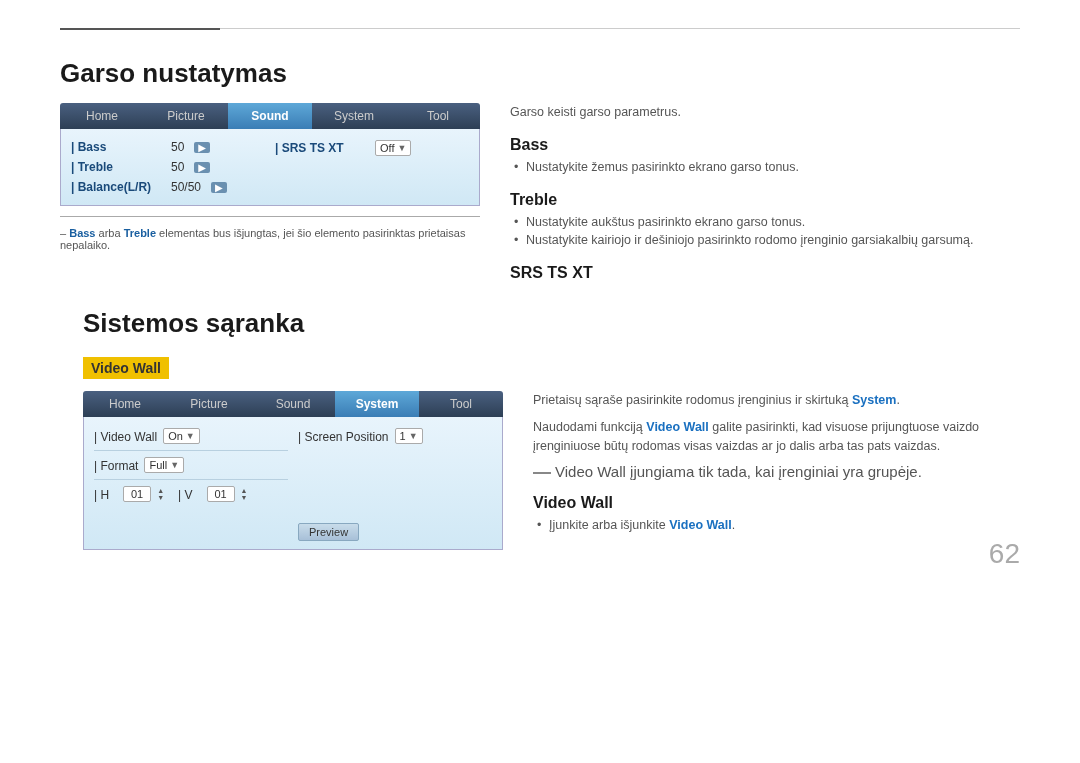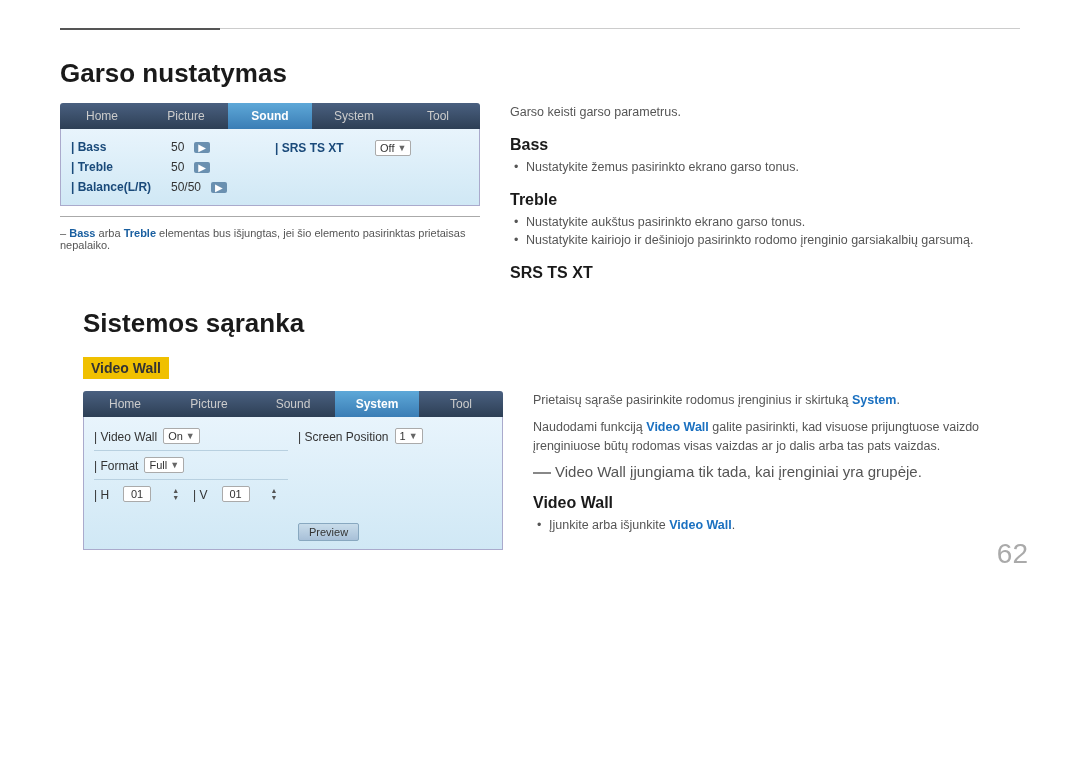--- a/index.html
+++ b/index.html
@@ -235,21 +235,21 @@
       font-size: 11px;
       color: #333;
       padding: 2px 10px;
       cursor: pointer;
       margin-top: 28px;
     }
 
     .spin-box {
       display: inline-flex;
       align-items: center;
-      gap: 21px;
+      gap: 6px;
     }
 
     .spin-arrows {
       display: flex;
       flex-direction: column;
     }
 
     .spin-arrow {
       font-size: 7px;
       color: #555;
@@ -293,21 +293,21 @@
     .row-divider {
       border: none;
       border-top: 1px solid #b8d0e0;
       margin: 3px 0;
     }
 
     
     .page-number {
       position: absolute;
       bottom: 20px;
-      right: 52px;
+      right: 60px;
       font-size: 28px;
       color: #aaa;
       font-weight: 300;
     }
   </style>
 </head>
 <body>
 
 <div class="page-container" style="padding-top: 50px;">
   <div class="top-line"></div>

